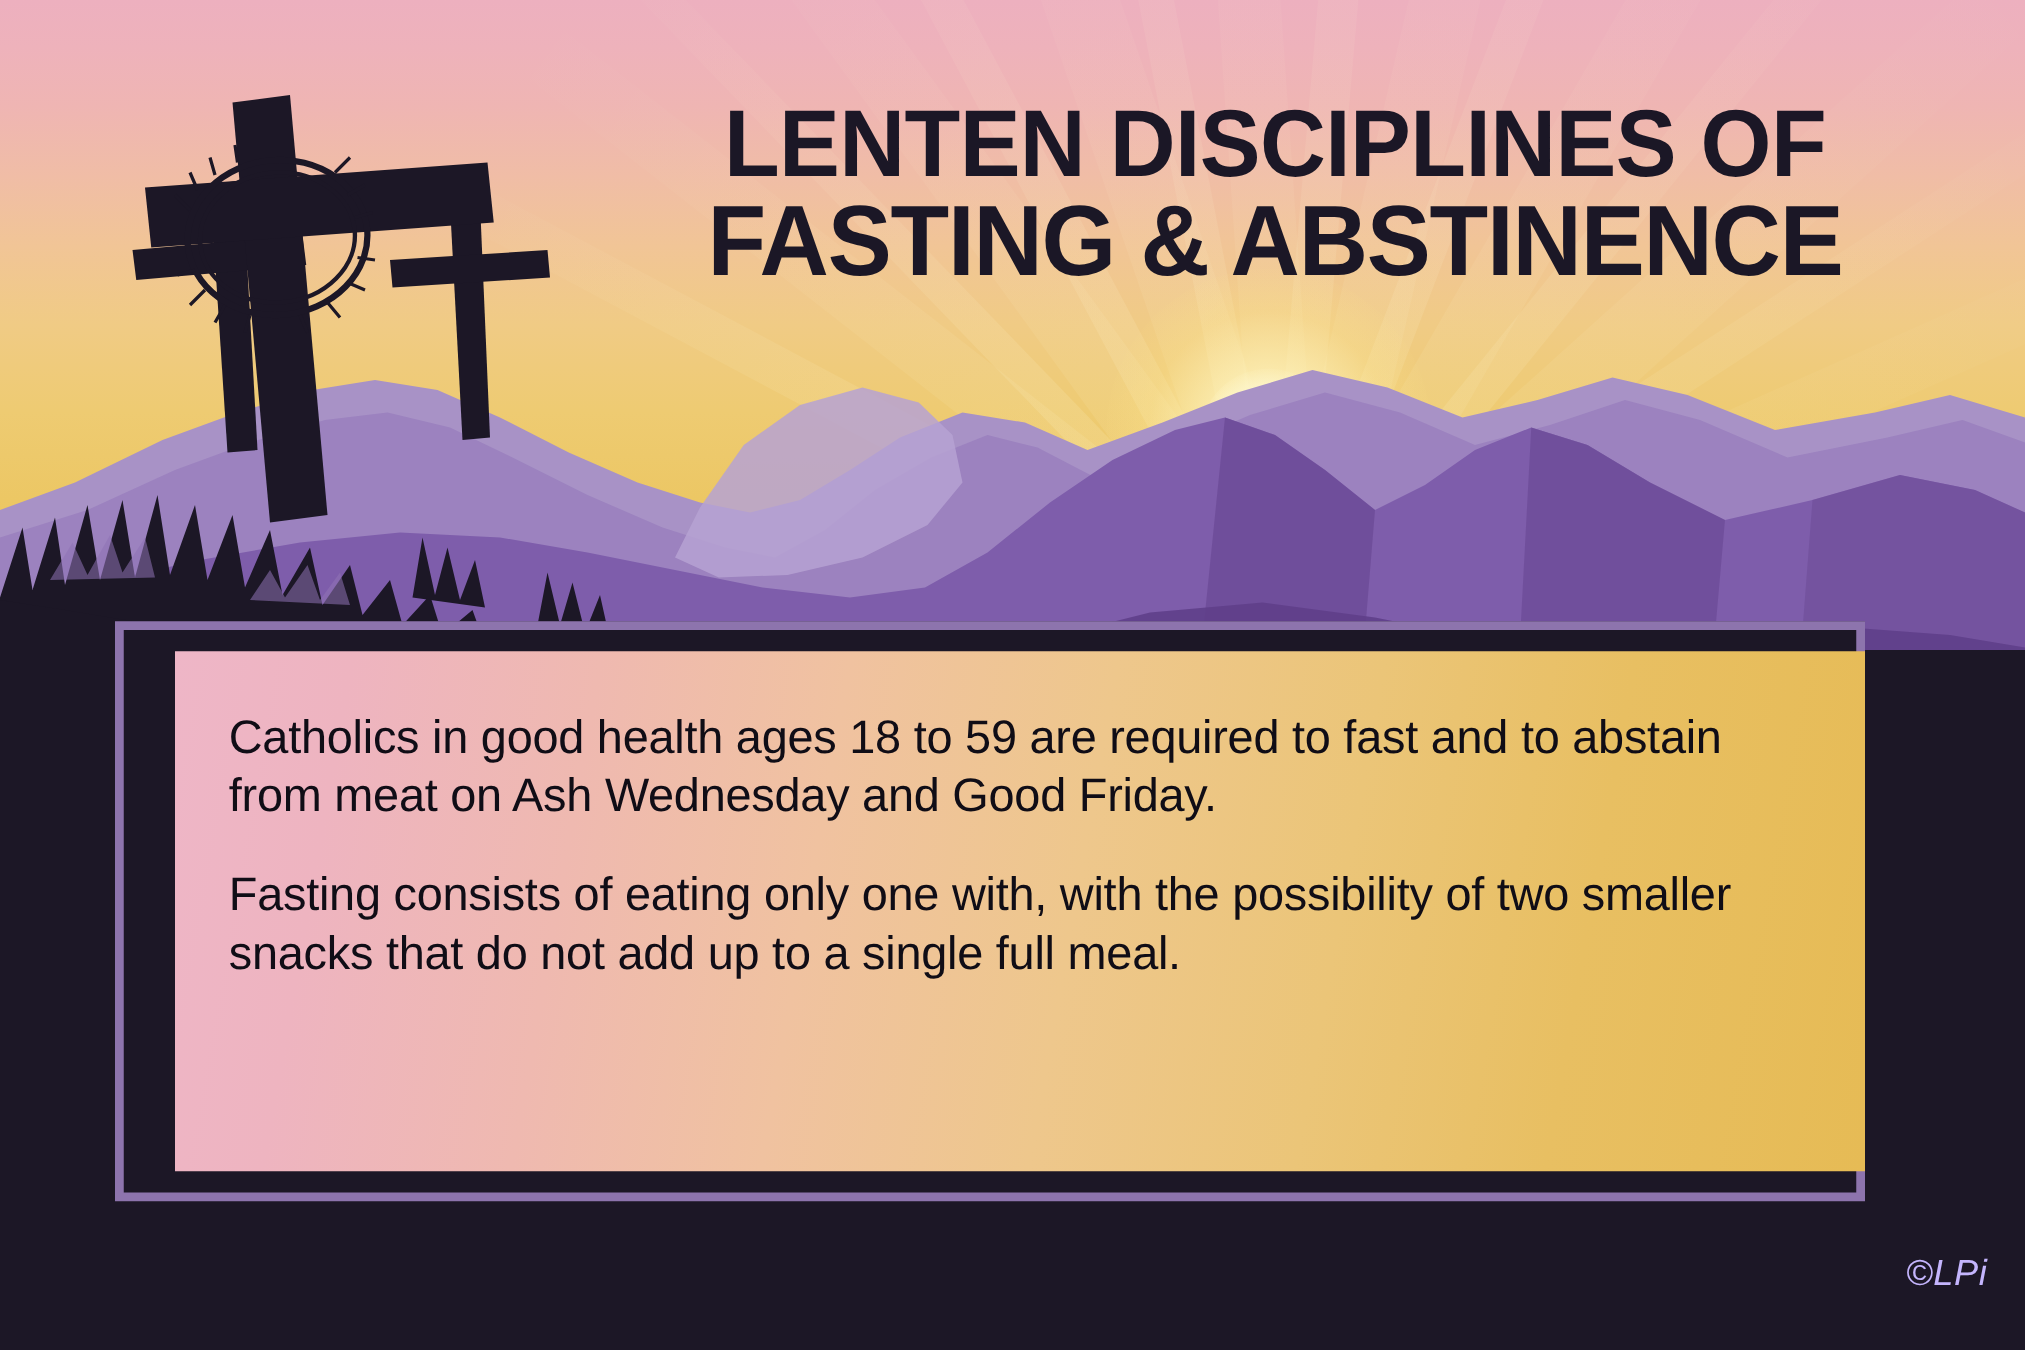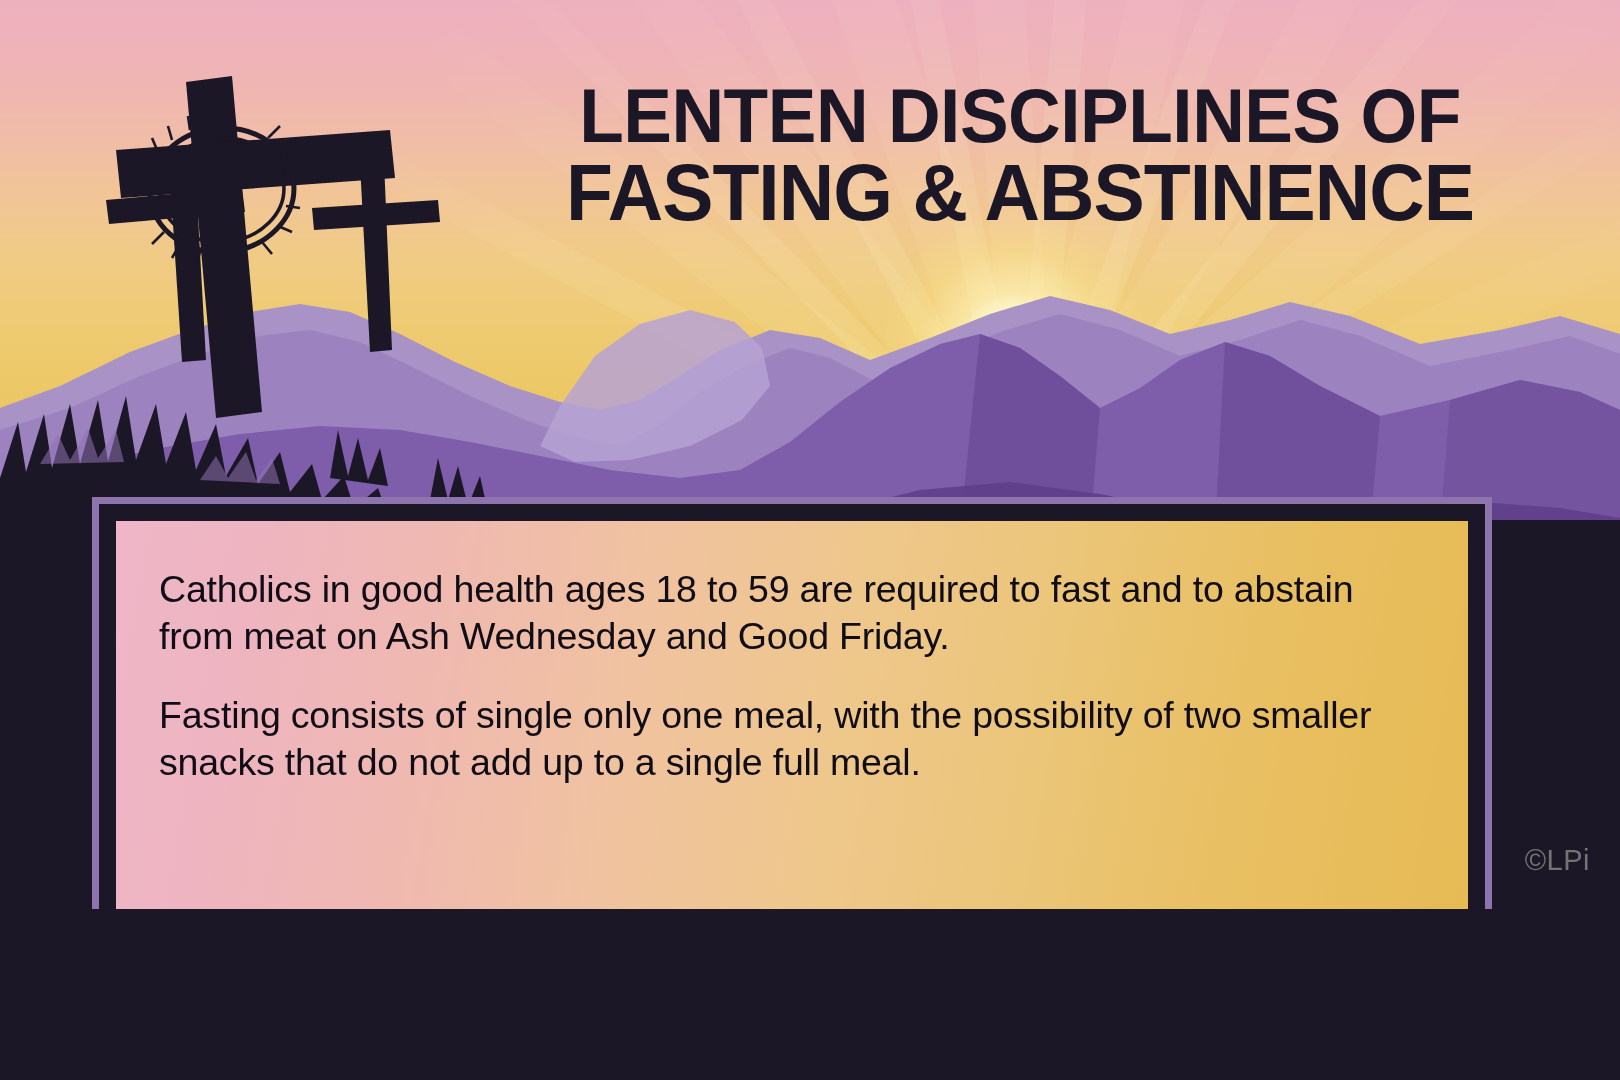--- a/index.html
+++ b/index.html
@@ -5,21 +5,21 @@
   * { margin:0; padding:0; box-sizing:border-box; }
   html, body {
     width:1620px; height:1080px;
     background:#1c1726;
     font-family:"Liberation Sans", sans-serif;
     overflow:hidden;
   }
 
   #poster {
     position:relative;
-    width:1620px; height:909px;
+    width:1620px; height:1080px;
     background:#1c1726;
     overflow:hidden;
   }
 
   
   .sky {
     position:absolute; left:0; top:0; width:1620px; height:470px;
     background:linear-gradient(180deg,
       #edb0bf 0%,
       #eeb2bb 8%,
@@ -111,38 +111,40 @@
     background:linear-gradient(100deg,
       #eeb6c7 0%,
       #eeb4c0 10%,
       #efb9b0 24%,
       #f0c2a0 38%,
       #eec78c 53%,
       #ebc578 68%,
       #e8bf62 82%,
       #e6bb55 100%);
     padding:45px 40px 30px 43px;
+    margin-left:24px;
   }
   .para {
     color:#100d16;
     font-size:37.5px;
     line-height:1.25;
     font-weight:normal;
     margin-bottom:32px;
     letter-spacing:-0.2px;
   }
   .para:last-child { margin-bottom:0; }
 
   
   .copyright {
     position:absolute;
-    right:30px; bottom:32px;
-    color:#737373;
+    right:30px; bottom:44px;
+    color:#c4b5fd;
     font-size:29px;
     letter-spacing:0.5px;
+    font-style:italic;
   }
 </style>
 </head>
 <body>
 
 <div id="poster">
 
   <div class="sky"></div>
 
   <div class="rays">
@@ -285,19 +287,19 @@
   </svg>
 
   <h1 class="title">
     <span>LENTEN DISCIPLINES OF</span>
     <span class="l2">FASTING &amp; ABSTINENCE</span>
   </h1>
 
   <div class="boxwrap">
     <div class="panel">
       <p class="para">Catholics in good health ages 18 to 59 are required to fast and to abstain from meat on Ash Wednesday and Good Friday.</p>
-      <p class="para">Fasting consists of single only one meal, with the possibility of two smaller snacks that do not add up to a single full meal.</p>
+      <p class="para">Fasting consists of eating only one with, with the possibility of two smaller snacks that do not add up to a single full meal.</p>
     </div>
   </div>
 
   <div class="copyright">©LPi</div>
 
 </div>
 
 </body></html>

